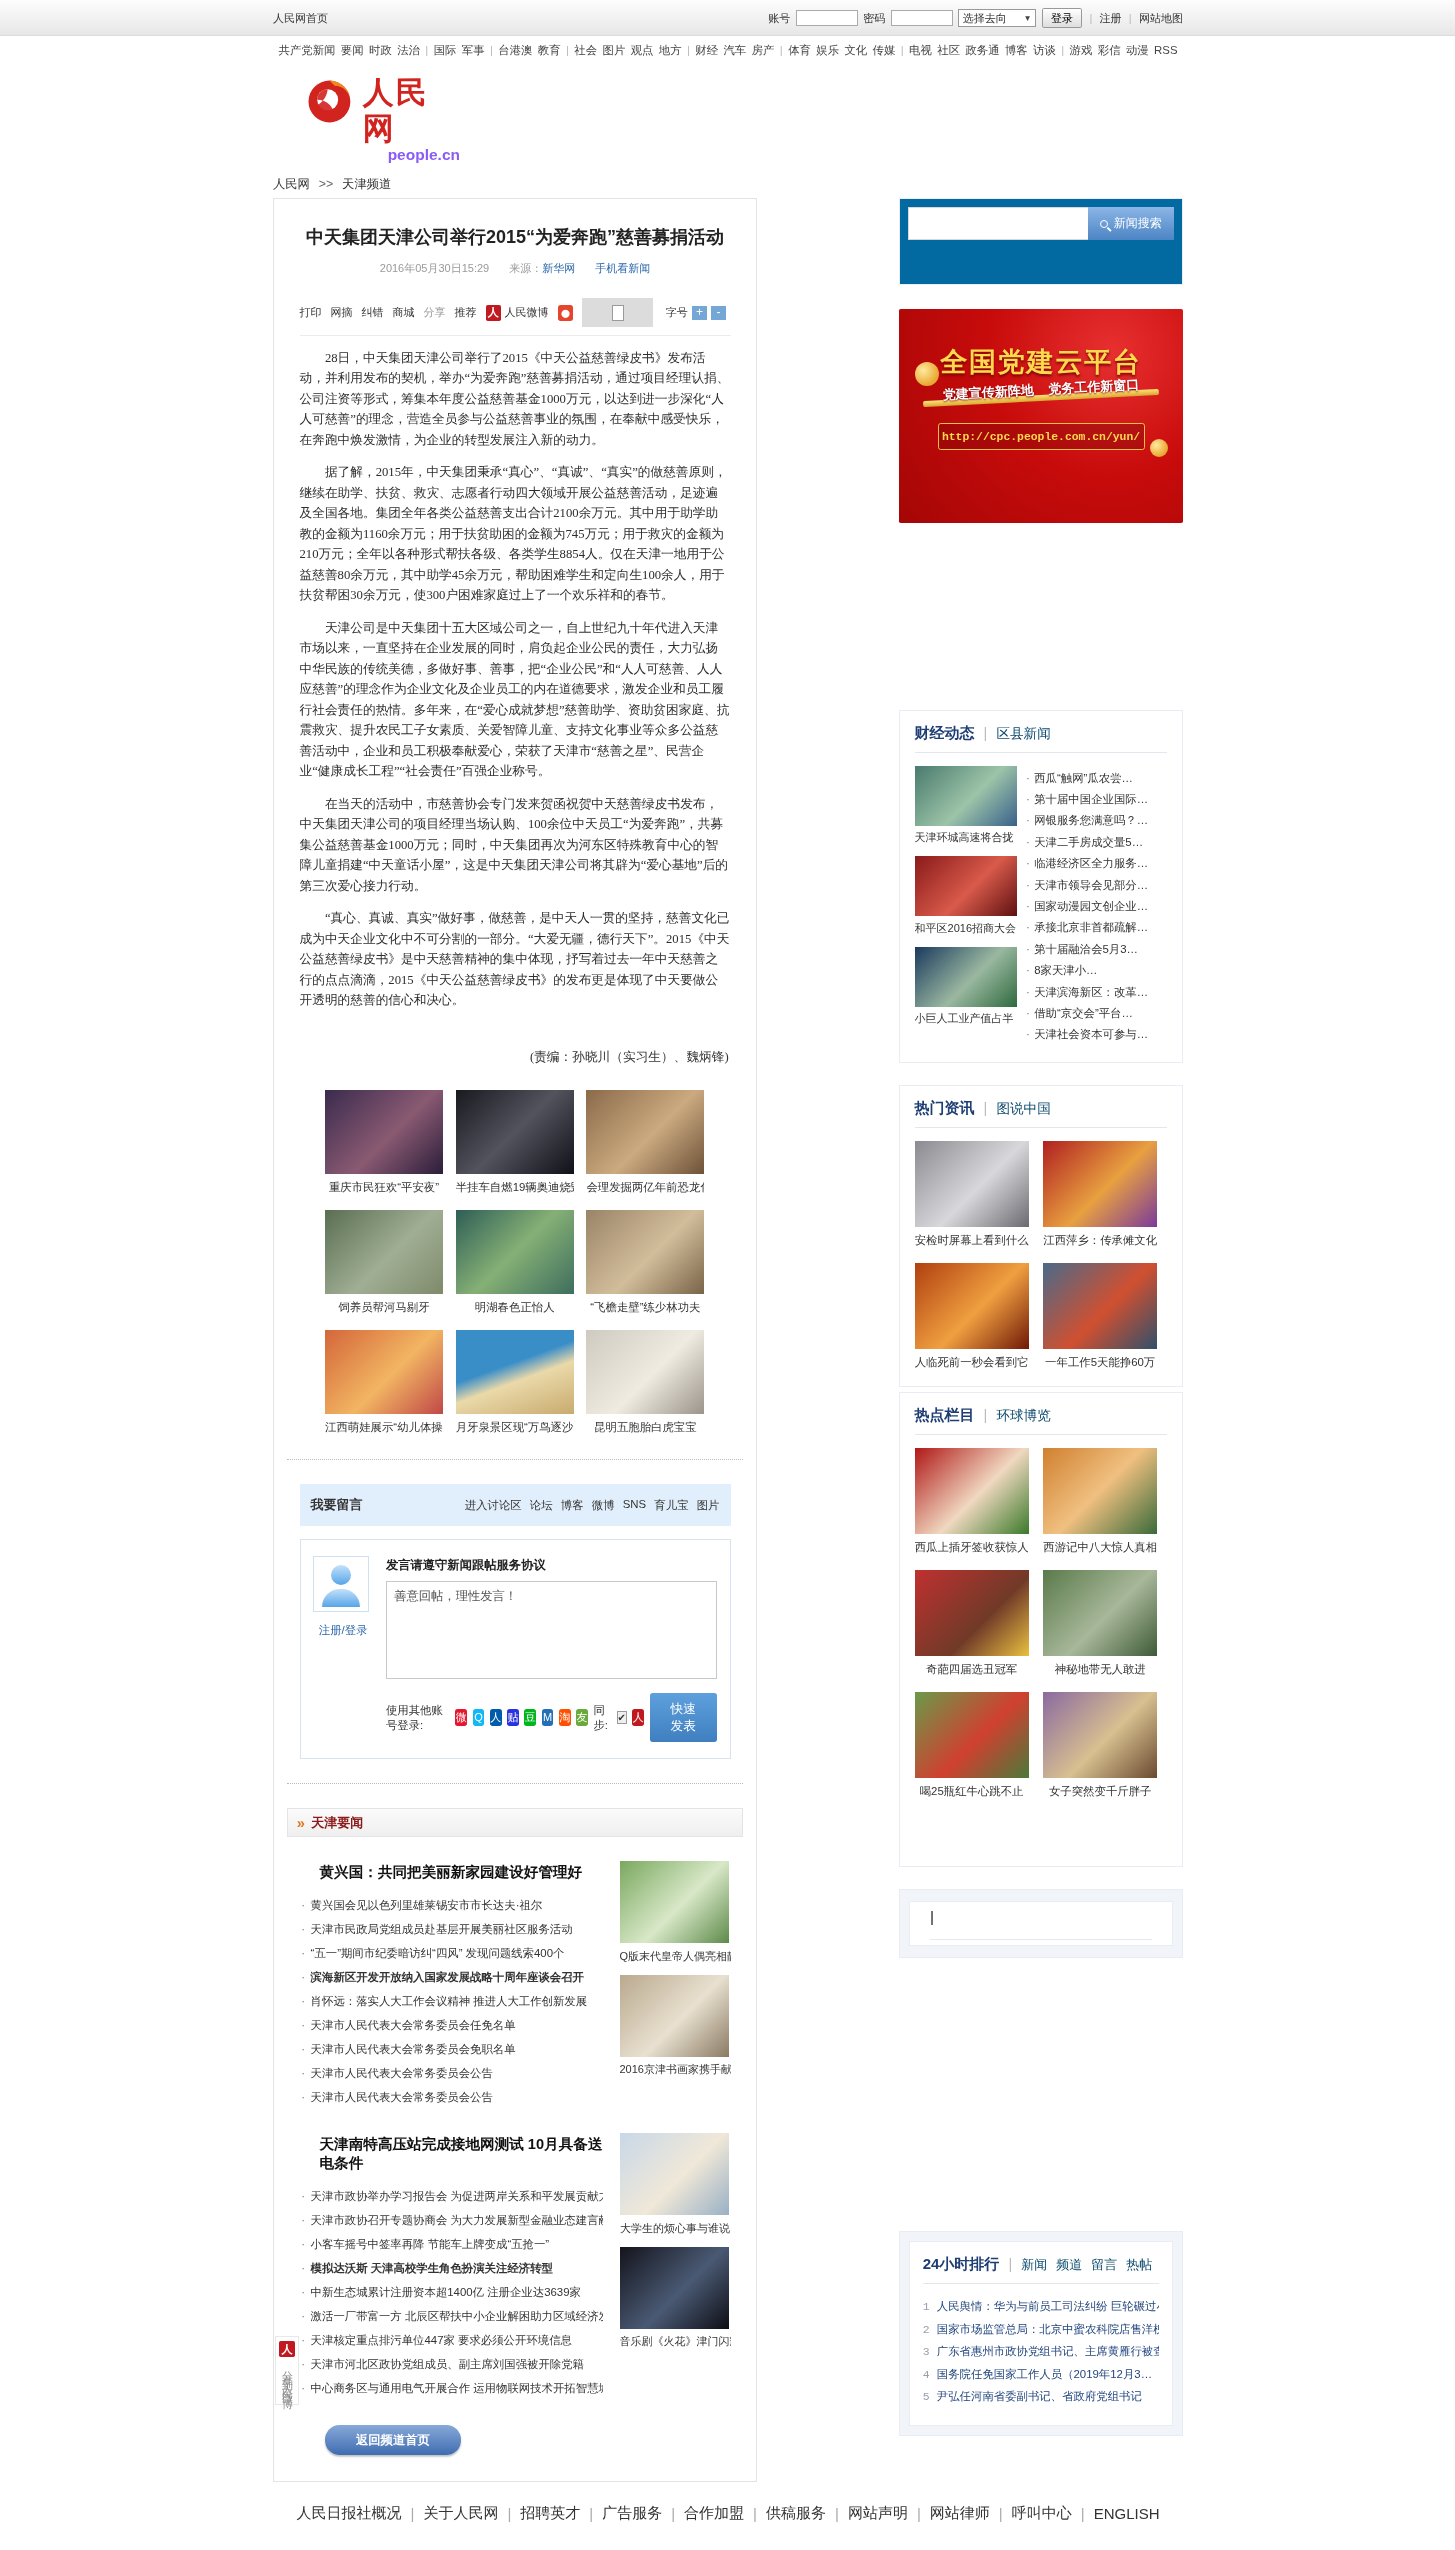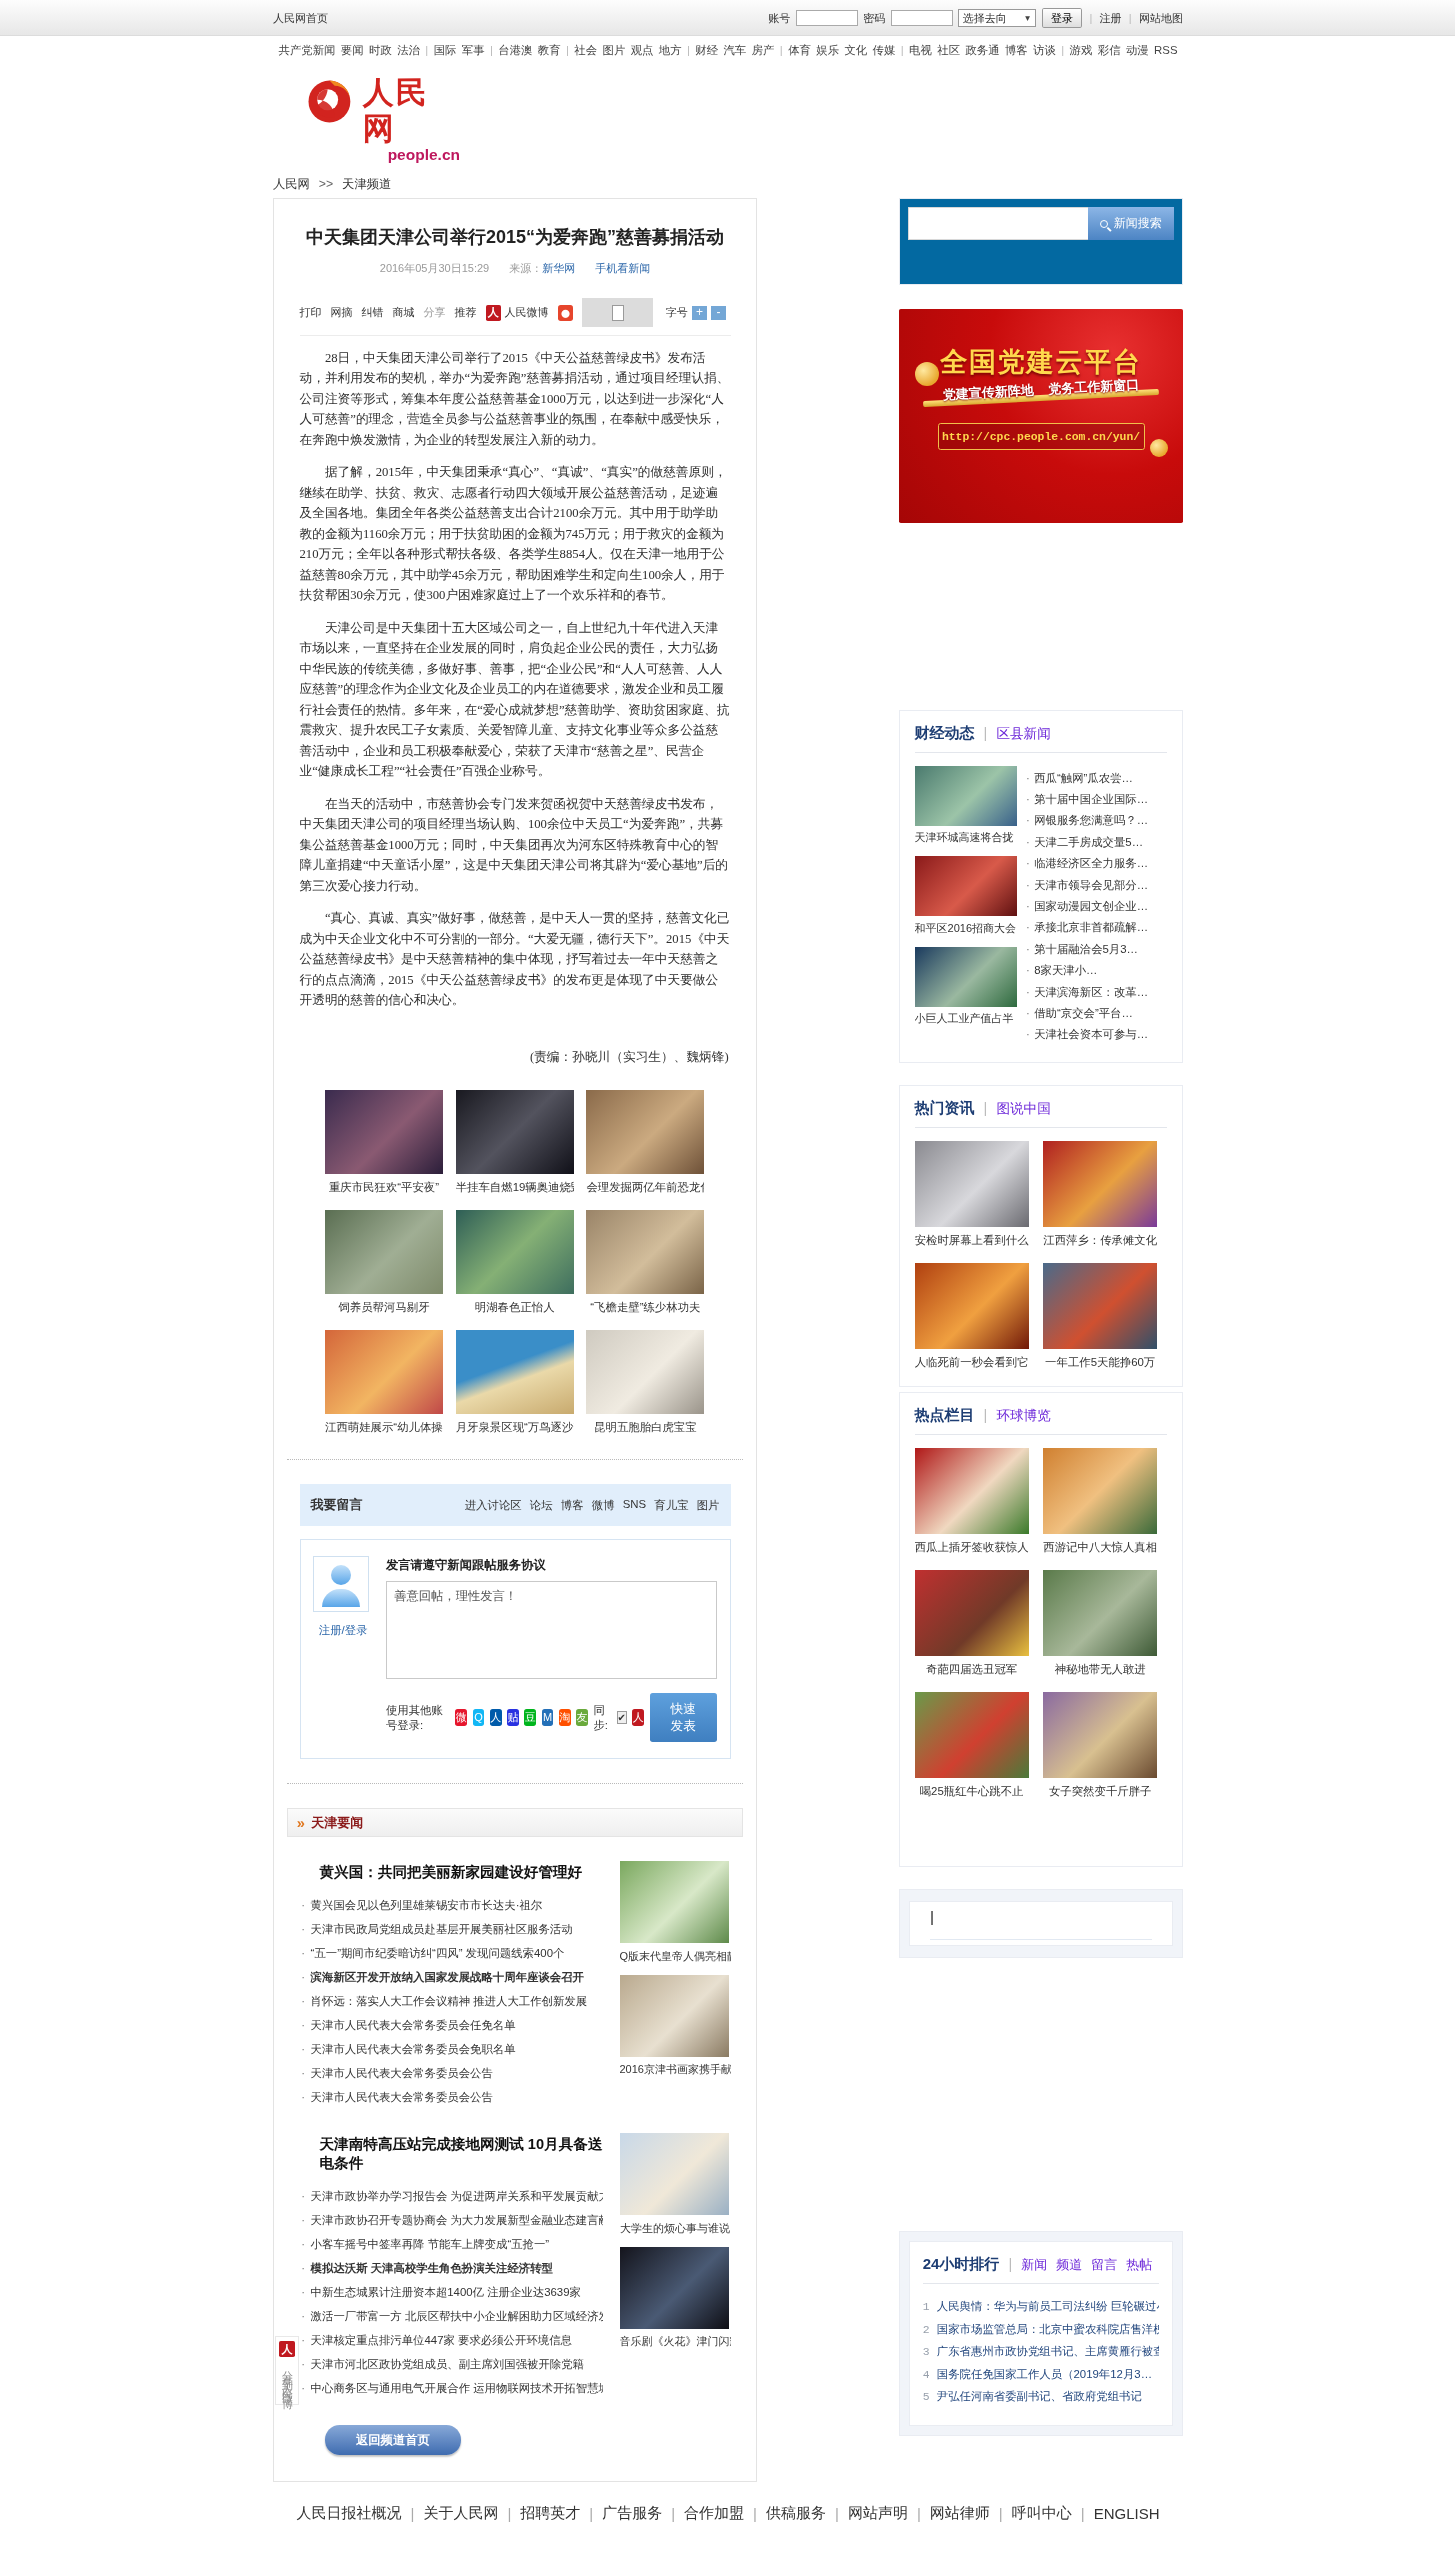--- a/index.html
+++ b/index.html
@@ -21,21 +21,21 @@
   
   .navrow { width:1001px; margin:7.3px auto 0; text-align:center; font-size:11.4px; color:#444; padding-bottom:7.3px; }
   .navrow a { margin:0 2.7px; color:#444; }
   .nsep { color:#bbb; margin:0 2.7px; }
 
   
   .logorow { width:910px; margin:9px auto 0; }
   .logo { display:flex; align-items:flex-start; gap:5.5px; margin-left:32px; width:155px; }
   .swirl { width:53px; height:53px; }
   .logotxt .l1 { font-family:"Liberation Serif","DejaVu Serif",serif; font-weight:bold; font-size:31px; color:#d2241f; letter-spacing:1.8px; line-height:36px; }
-  .logotxt .l2 { font-weight:bold; font-size:15.5px; color:#be185d; text-align:right; line-height:16.4px; }
+  .logotxt .l2 { font-weight:bold; font-size:15.5px; color:#8b5cf6; text-align:right; line-height:16.4px; }
   .crumbrow { width:910px; margin:12.7px auto 5.5px; font-size:12.3px; color:#333; }
   .crumbrow .bsep { color:#666; margin:0 5.5px; }
 
   
   .layout { width:910px; margin:0 auto; display:flex; justify-content:space-between; align-items:flex-start; }
   .main { width:484px; background:#fff; border:0.9px solid #e3e3e3; padding:22px 25.5px 22px; }
   .side { width:284px; }
 
   
   .title { font-size:18px; font-weight:bold; text-align:center; margin:3.6px 0 12.7px; color:#222; }
@@ -118,21 +118,21 @@
   .ad::before { content:""; position:absolute; left:16.4px; top:53px; width:24px; height:24px; border-radius:50%; background:radial-gradient(circle at 35% 35%, #ffe9a0, #e8a72e 70%); }
   .ad::after { content:""; position:absolute; right:14.6px; bottom:66px; width:18px; height:18px; border-radius:50%; background:radial-gradient(circle at 35% 35%, #ffe9a0, #e8a72e 70%); }
   .adt { margin-top:35px; font-size:27px; font-weight:bold; color:#ffd84d; letter-spacing:1.8px; text-shadow:0 1.8px 2.7px #7a0404; }
   .adbar { height:6.4px; background:linear-gradient(#ffe27a,#d9a62e); transform:rotate(-3deg); margin:14.6px 24px 0; border-radius:1.8px; }
   .adr { display:flex; justify-content:center; gap:14.6px; color:#fff; font-weight:bold; font-size:13px; transform:rotate(-3deg); margin-top:-20px; text-shadow:0 0.9px 1.8px #7a0404; }
   .adu { margin:24px auto 0; width:207px; border:1.8px solid #f0c04a; color:#ffd84d; font-family:"Liberation Mono","DejaVu Sans Mono",monospace; font-size:11.4px; font-weight:bold; padding:6.4px 1.8px; background:rgba(120,10,10,.35); border-radius:2.7px; }
   .sbox { background:#fff; border:0.9px solid #e9ecf2; padding:12.7px 14.6px 16.4px; }
   .shd { font-size:14.6px; border-bottom:0.9px solid #e3e6ec; padding-bottom:9px; margin-bottom:12.7px; display:flex; align-items:baseline; gap:9px; }
   .shd b { color:#1d3d73; font-size:15px; }
   .shd .ssep { color:#bbb; }
-  .shd a { color:#6d28d9; font-size:13.6px; }
+  .shd a { color:#0c4a6e; font-size:13.6px; }
   .fin { display:flex; gap:7.3px; }
   .fimgs { width:104px; }
   .fimgs .ph { width:102px; height:60px; }
   .fimgs figure { margin:0 0 11px; }
   .fimgs figcaption { font-size:11px; margin-top:4.5px; white-space:nowrap; overflow:hidden; }
   .s1{background:linear-gradient(135deg,#4a7a6e,#9cc4a8 55%,#38608a);} .s2{background:linear-gradient(135deg,#8a1a1a,#d85a4a 55%,#5e1010);}
   .s3{background:linear-gradient(135deg,#1a3a5e,#9ab8a0 55%,#2e6a3e);}
   .flist { list-style:none; margin:1.8px 0 0; padding:0; flex:1; min-width:0; }
   .flist li { font-size:11.4px; line-height:21.4px; white-space:nowrap; overflow:hidden; }
   .flist .dot { color:#777; margin-right:4.5px; }

